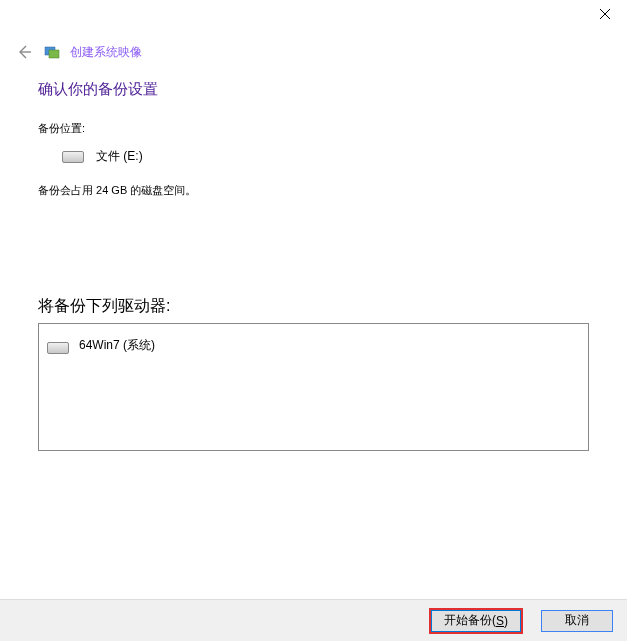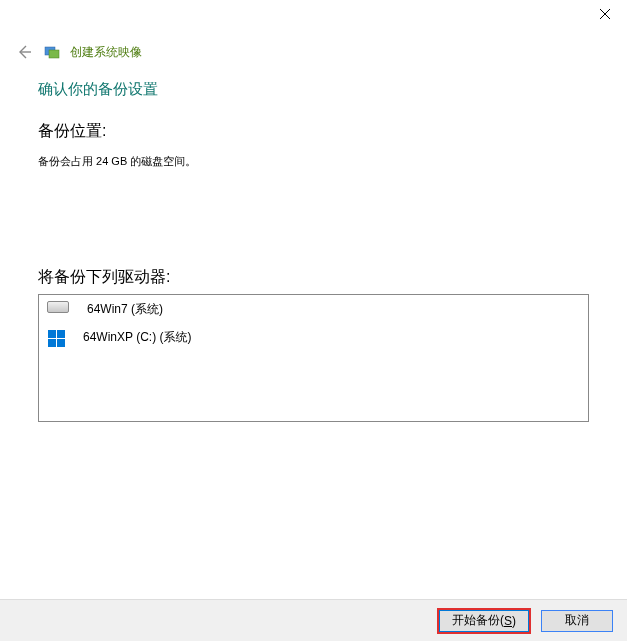--- a/index.html
+++ b/index.html
@@ -21,57 +21,57 @@
     .header {
       position: absolute; top: 38px; left: 0; right: 0; height: 28px;
       display: flex; align-items: center; padding-left: 14px; gap: 10px;
     }
     .back-btn {
       width: 20px; height: 20px; display: flex;
       align-items: center; justify-content: center; cursor: pointer;
     }
     .back-btn svg { width: 16px; height: 16px; }
     .app-icon { width: 16px; height: 16px; }
-    .header-title { font-size: 12px; color: #4d7c0f; }
+    .header-title { font-size: 12px; color: #8b5cf6; }
     .content {
       position: absolute; top: 80px; left: 38px; right: 38px; bottom: 50px;
     }
     .main-heading {
-      color: #0f766e; font-size: 15px; font-weight: normal; margin-bottom: 22px;
+      color: #4c1d95; font-size: 15px; font-weight: normal; margin-bottom: 22px;
     }
-    .label { font-size: 16px; margin-bottom: 12px; }
+    .label { font-size: 11px; margin-bottom: 12px; }
     .target-row {
       display: flex; align-items: center; gap: 12px;
       padding-left: 24px; margin-bottom: 18px;
     }
     .size-info { font-size: 11px; margin-bottom: 98px; }
     .drives-label { font-size: 16px; margin-bottom: 6px; }
     .drives-box {
       border: 1px solid #888; height: 128px; padding: 6px 8px; background: #fff;
     }
     .drive-row {
-      display: flex; align-items: flex-start; gap: 18px;
+      display: flex; align-items: flex-end; gap: 10px;
       height: 24px; margin-bottom: 4px;
     }
     .drive-icon-hdd {
       width: 22px; height: 12px;
       background: linear-gradient(to bottom, #f0f0f0, #c8c8c8);
       border: 1px solid #888; border-radius: 2px;
     }
     .drive-icon-win {
       width: 18px; height: 18px; display: flex; flex-wrap: wrap;
     }
     .drive-icon-win span {
       width: 8px; height: 8px; margin: 0.5px; background: #0078d7;
     }
     .footer {
       position: absolute; bottom: 0; left: 0; right: 0; height: 42px;
       border-top: 1px solid #ddd; background: #f0f0f0;
       display: flex; justify-content: flex-end; align-items: center;
-      padding-right: 14px; gap: 12px;
+      padding-right: 14px; gap: 20px;
     }
     .btn {
       min-width: 72px; height: 22px; padding: 0 12px;
       background: #e1e1e1; border: 1px solid #3b82f6;
       font-size: 12px; font-family: inherit; cursor: pointer;
       display: inline-flex; align-items: center; justify-content: center;
     }
     .btn-primary { outline: 2px solid #e03030; outline-offset: 0; border: 1px solid #0078d7; }
     .underline { text-decoration: underline; }
   </style>
@@ -99,38 +99,33 @@
     <rect x="5" y="6" width="10" height="8" fill="#7ab84a" stroke="#4a8020" stroke-width="0.5"></rect>
   </svg>
   <div class="header-title">创建系统映像</div>
 </div>
 
 <div class="content">
   <h1 class="main-heading">确认你的备份设置</h1>
 
   <div class="label">备份位置:</div>
 
+  <div class="target-row">
+    <div class="drive-icon-hdd"></div>
+    <span>文件 (E:)</span>
+  </div>
 
   <div class="size-info">备份会占用 24 GB 的磁盘空间。</div>
 
   <div class="drives-label">将备份下列驱动器:</div>
 
   <div class="drives-box">
     <div class="drive-row">
       <div class="drive-icon-hdd"></div>
       <span>64Win7  (系统)</span>
-    </div>
-    <div class="drive-row">
-      <div class="drive-icon-win">
-        <span></span>
-          <span></span>
-          <span></span>
-          <span></span>
-      </div>
-      <span>64WinXP  (C:) (系统)</span>
     </div>
   </div>
 </div>
 
 <div class="footer">
   <button class="btn btn-primary">
     <span>开始备份(</span>
       <span class="underline">S</span>
       <span>)</span>
   </button>

